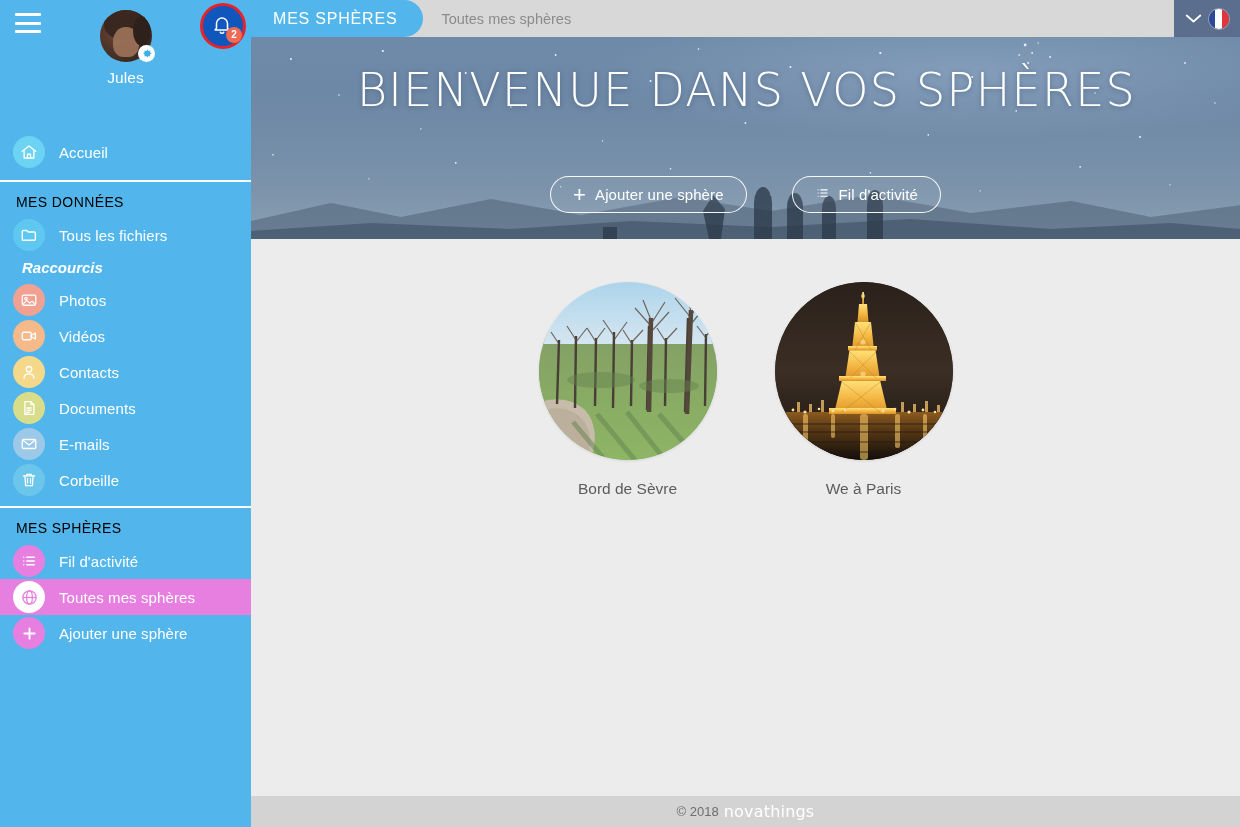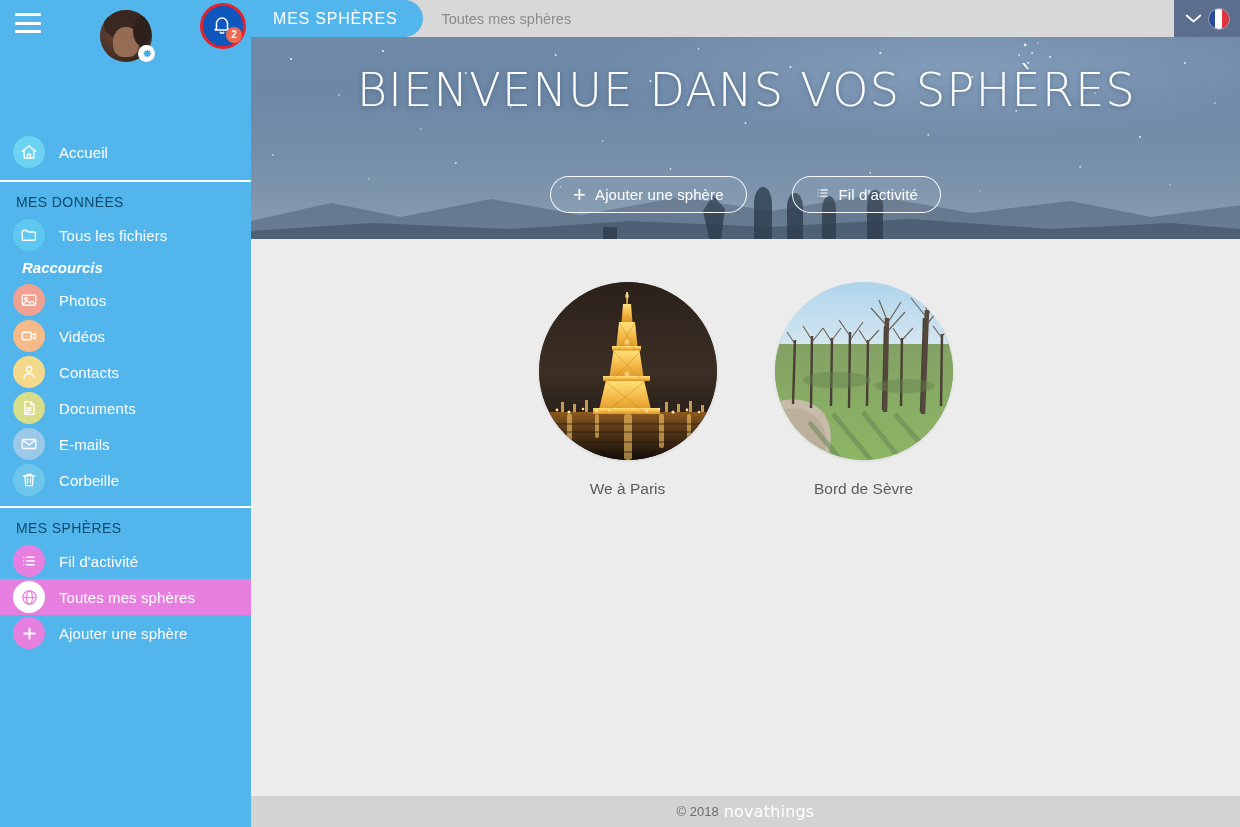--- a/index.html
+++ b/index.html
@@ -151,21 +151,21 @@
     margin-left: 14px;
     letter-spacing: .1px;
   }
   .ic-circle {
     width: 32px; height: 32px;
     border-radius: 50%;
     display: flex; align-items: center; justify-content: center;
     flex: 0 0 32px;
   }
   .sb-section-title {
-    color: #0c4a6e;
+    color: #000000;
     font-size: 14px;
     padding: 12px 0 7px 16px;
     letter-spacing: .4px;
   }
   .sb-sub-title {
     color: #ffffff;
     font-size: 15px;
     font-weight: bold;
     font-style: italic;
     padding: 6px 0 6px 22px;
@@ -379,20 +379,21 @@
         <div class="bell-ic">
           <svg width="22" height="23" viewBox="0 0 24 24" fill="none" stroke="#ffffff" stroke-width="1.7" stroke-linecap="round" stroke-linejoin="round">
             <path d="M18 16v-5a6 6 0 10-12 0v5l-1.5 2h15L18 16z"></path>
             <path d="M10.2 20.5a2 2 0 003.6 0"></path>
           </svg>
         </div>
         <div class="bell-count">2</div>
       </div>
 
       <div class="user-name">
+        <div>Jules</div>
       </div>
     </div>
 
     <div style="padding:6px 0 10px 0;">
       <div class="sb-item">
         <span class="ic-circle" style="background:#6cd3f2">
           <svg width="18" height="18" viewBox="0 0 24 24" fill="none" stroke="#ffffff" stroke-width="1.8" stroke-linecap="round" stroke-linejoin="round">
             <path d="M3 11l9-7 9 7"></path>
               <path d="M5.5 9.8V20h13V9.8"></path>
               <path d="M10 20v-5h4v5"></path>
@@ -616,20 +617,80 @@
           </span>
           <span>Fil d'activité</span>
         </div>
       </div>
     </div>
 
     <div class="content">
       <div class="sphere-grid">
 
         <div class="sphere-card">
+          <div class="sphere-img img-park">
+            <svg viewBox="0 0 178 178" width="178" height="178">
+              <defs>
+                <clipPath id="c1">
+                    <circle cx="89" cy="89" r="89"></circle>
+                  </clipPath>
+                <linearGradient id="sky" x1="0" y1="0" x2="0" y2="1">
+                  <stop offset="0" stop-color="#a9d2ea"></stop>
+                    <stop offset="1" stop-color="#d7e7f1"></stop>
+                </linearGradient>
+                <linearGradient id="grass" x1="0" y1="0" x2="0" y2="1">
+                  <stop offset="0" stop-color="#7d9c5c"></stop>
+                    <stop offset="1" stop-color="#86b25b"></stop>
+                </linearGradient>
+              </defs>
+              <g clip-path="url(#c1)">
+                <rect x="0" y="0" width="178" height="70" fill="url(#sky)"></rect>
+                <rect x="0" y="62" width="178" height="116" fill="url(#grass)"></rect>
+                <path d="M0 120 Q28 112 46 128 Q62 146 52 178 L0 178 Z" fill="#c3b8a4"></path>
+                <path d="M6 128 Q30 122 44 138 Q56 154 48 178 L18 178 Q26 150 6 134 Z" fill="#b3a691" opacity=".7"></path>
+                <g stroke="#3e342a" stroke-width="2.4" fill="none">
+                  <path d="M18 122 L20 58"></path>
+                    <path d="M36 126 L37 54"></path>
+                    <path d="M56 124 L57 56"></path>
+                  <path d="M74 126 L75 50"></path>
+                    <path d="M92 124 L93 58"></path>
+                    <path d="M108 128 L110 44"></path>
+                  <path d="M126 124 L127 56"></path>
+                    <path d="M146 130 L149 36"></path>
+                    <path d="M166 124 L167 52"></path>
+                </g>
+                <g stroke="#4b3c30" stroke-width="4.5" fill="none">
+                  <path d="M110 130 L112 36"></path>
+                    <path d="M148 132 L152 28"></path>
+                </g>
+                <g stroke="#574538" stroke-width="1.2" fill="none" opacity=".85">
+                  <path d="M112 44 L96 26 M112 50 L130 30 M112 38 L104 18 M112 42 L126 20"></path>
+                  <path d="M152 36 L136 16 M152 42 L170 20 M152 30 L148 10 M152 34 L166 12"></path>
+                  <path d="M75 54 L64 38 M75 58 L88 40 M37 58 L28 44 M37 60 L48 46"></path>
+                  <path d="M20 62 L12 50 M57 60 L48 46 M57 58 L66 46 M93 62 L84 48 M93 60 L104 48"></path>
+                  <path d="M127 60 L118 46 M127 58 L138 46 M167 56 L158 44 M167 54 L176 44"></path>
+                </g>
+                <g fill="#5c7a44" opacity=".45">
+                  <ellipse cx="62" cy="98" rx="34" ry="8"></ellipse>
+                  <ellipse cx="130" cy="104" rx="30" ry="7"></ellipse>
+                </g>
+                <g stroke="#5a7a46" stroke-width="5" opacity=".5">
+                  <path d="M96 178 L58 132"></path>
+                    <path d="M126 178 L88 130"></path>
+                    <path d="M158 176 L120 132"></path>
+                  <path d="M66 178 L34 140"></path>
+                </g>
+                <rect x="0" y="0" width="178" height="178" fill="#ffffff" opacity=".06"></rect>
+              </g>
+            </svg>
+          </div>
+          <div class="sphere-name">Bord de Sèvre</div>
+        </div>
+
+        <div class="sphere-card">
           <div class="sphere-img img-paris">
             <svg viewBox="0 0 178 178" width="178" height="178">
               <defs>
                 <clipPath id="c2">
                     <circle cx="89" cy="89" r="89"></circle>
                   </clipPath>
                 <linearGradient id="night" x1="0" y1="0" x2="0" y2="1">
                   <stop offset="0" stop-color="#2b211b"></stop>
                     <stop offset="0.5" stop-color="#3b2e24"></stop>
                   <stop offset="1" stop-color="#1a1410"></stop>
@@ -698,80 +759,20 @@
                 </g>
                 <g stroke="#24190f" stroke-width="1.6" opacity=".5">
                   <path d="M0 142 H178 M0 150 H178 M0 160 H178 M0 170 H178"></path>
                 </g>
               </g>
             </svg>
           </div>
           <div class="sphere-name">We à Paris</div>
         </div>
 
-        <div class="sphere-card">
-          <div class="sphere-img img-park">
-            <svg viewBox="0 0 178 178" width="178" height="178">
-              <defs>
-                <clipPath id="c1">
-                    <circle cx="89" cy="89" r="89"></circle>
-                  </clipPath>
-                <linearGradient id="sky" x1="0" y1="0" x2="0" y2="1">
-                  <stop offset="0" stop-color="#a9d2ea"></stop>
-                    <stop offset="1" stop-color="#d7e7f1"></stop>
-                </linearGradient>
-                <linearGradient id="grass" x1="0" y1="0" x2="0" y2="1">
-                  <stop offset="0" stop-color="#7d9c5c"></stop>
-                    <stop offset="1" stop-color="#86b25b"></stop>
-                </linearGradient>
-              </defs>
-              <g clip-path="url(#c1)">
-                <rect x="0" y="0" width="178" height="70" fill="url(#sky)"></rect>
-                <rect x="0" y="62" width="178" height="116" fill="url(#grass)"></rect>
-                <path d="M0 120 Q28 112 46 128 Q62 146 52 178 L0 178 Z" fill="#c3b8a4"></path>
-                <path d="M6 128 Q30 122 44 138 Q56 154 48 178 L18 178 Q26 150 6 134 Z" fill="#b3a691" opacity=".7"></path>
-                <g stroke="#3e342a" stroke-width="2.4" fill="none">
-                  <path d="M18 122 L20 58"></path>
-                    <path d="M36 126 L37 54"></path>
-                    <path d="M56 124 L57 56"></path>
-                  <path d="M74 126 L75 50"></path>
-                    <path d="M92 124 L93 58"></path>
-                    <path d="M108 128 L110 44"></path>
-                  <path d="M126 124 L127 56"></path>
-                    <path d="M146 130 L149 36"></path>
-                    <path d="M166 124 L167 52"></path>
-                </g>
-                <g stroke="#4b3c30" stroke-width="4.5" fill="none">
-                  <path d="M110 130 L112 36"></path>
-                    <path d="M148 132 L152 28"></path>
-                </g>
-                <g stroke="#574538" stroke-width="1.2" fill="none" opacity=".85">
-                  <path d="M112 44 L96 26 M112 50 L130 30 M112 38 L104 18 M112 42 L126 20"></path>
-                  <path d="M152 36 L136 16 M152 42 L170 20 M152 30 L148 10 M152 34 L166 12"></path>
-                  <path d="M75 54 L64 38 M75 58 L88 40 M37 58 L28 44 M37 60 L48 46"></path>
-                  <path d="M20 62 L12 50 M57 60 L48 46 M57 58 L66 46 M93 62 L84 48 M93 60 L104 48"></path>
-                  <path d="M127 60 L118 46 M127 58 L138 46 M167 56 L158 44 M167 54 L176 44"></path>
-                </g>
-                <g fill="#5c7a44" opacity=".45">
-                  <ellipse cx="62" cy="98" rx="34" ry="8"></ellipse>
-                  <ellipse cx="130" cy="104" rx="30" ry="7"></ellipse>
-                </g>
-                <g stroke="#5a7a46" stroke-width="5" opacity=".5">
-                  <path d="M96 178 L58 132"></path>
-                    <path d="M126 178 L88 130"></path>
-                    <path d="M158 176 L120 132"></path>
-                  <path d="M66 178 L34 140"></path>
-                </g>
-                <rect x="0" y="0" width="178" height="178" fill="#ffffff" opacity=".06"></rect>
-              </g>
-            </svg>
-          </div>
-          <div class="sphere-name">Bord de Sèvre</div>
-        </div>
-
       </div>
     </div>
 
     <div class="footer">
       <span>© 2018</span>
       <span class="logo">novathings</span>
     </div>
 
   </section>
 </div>

